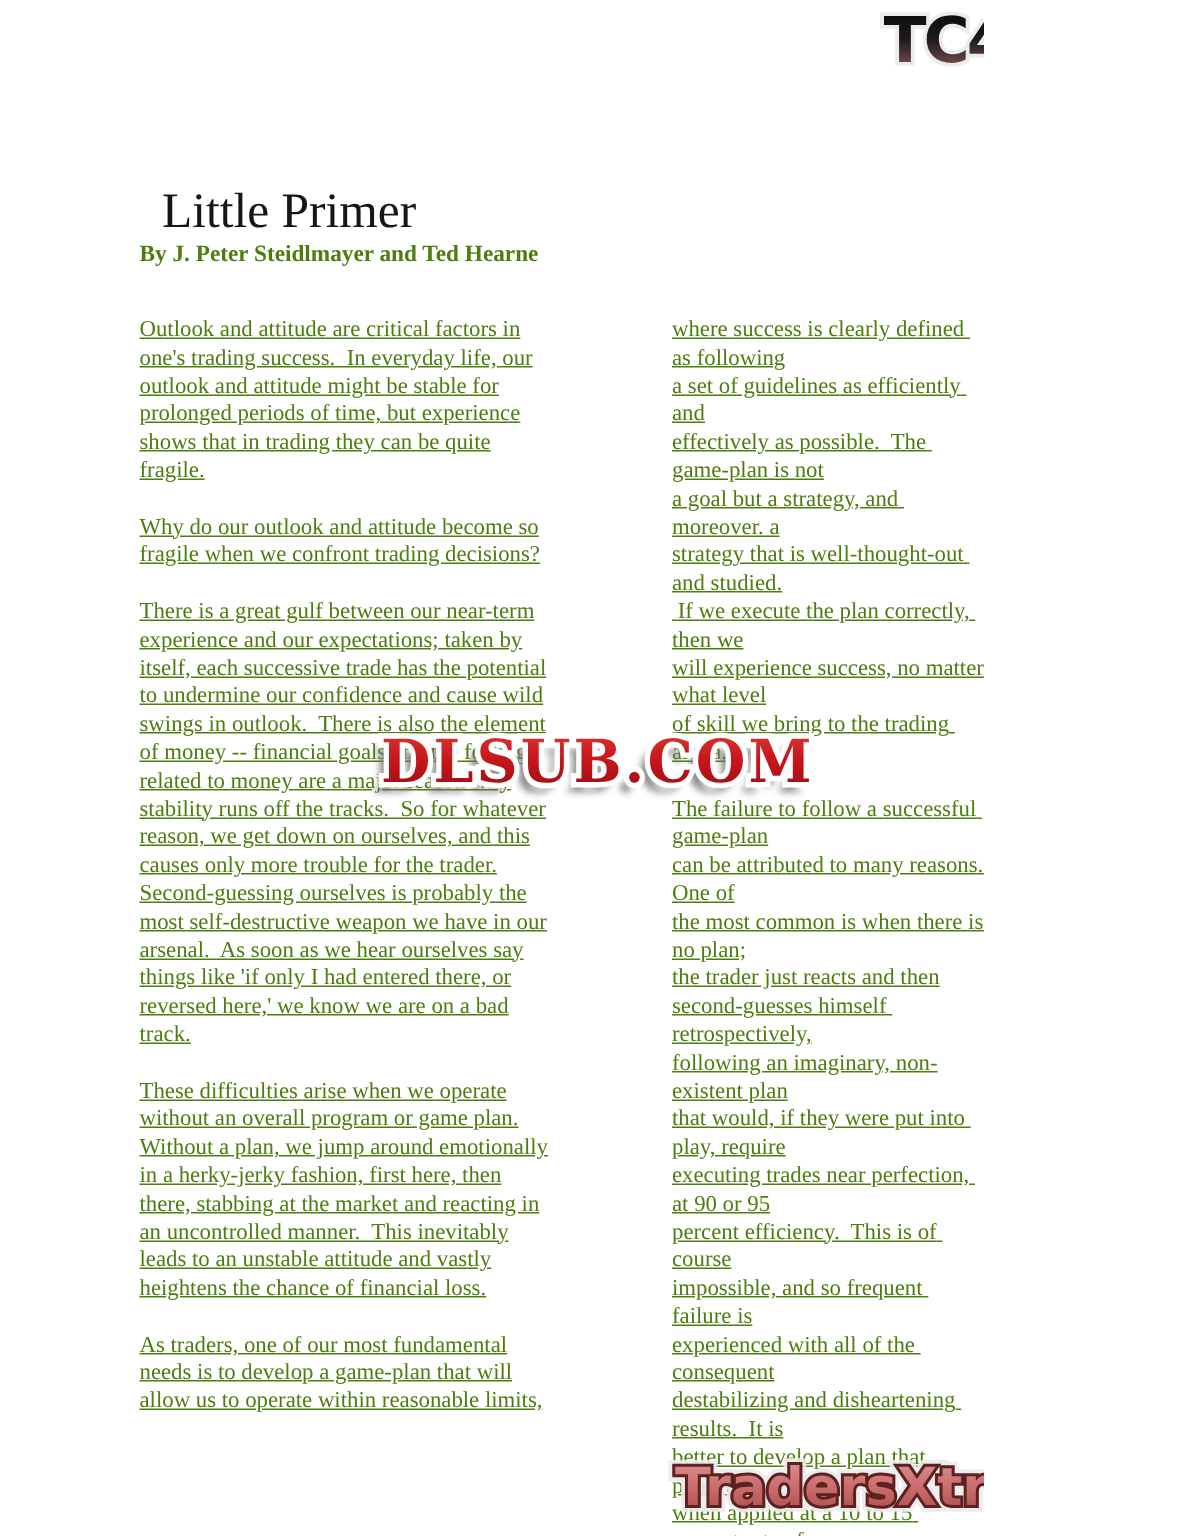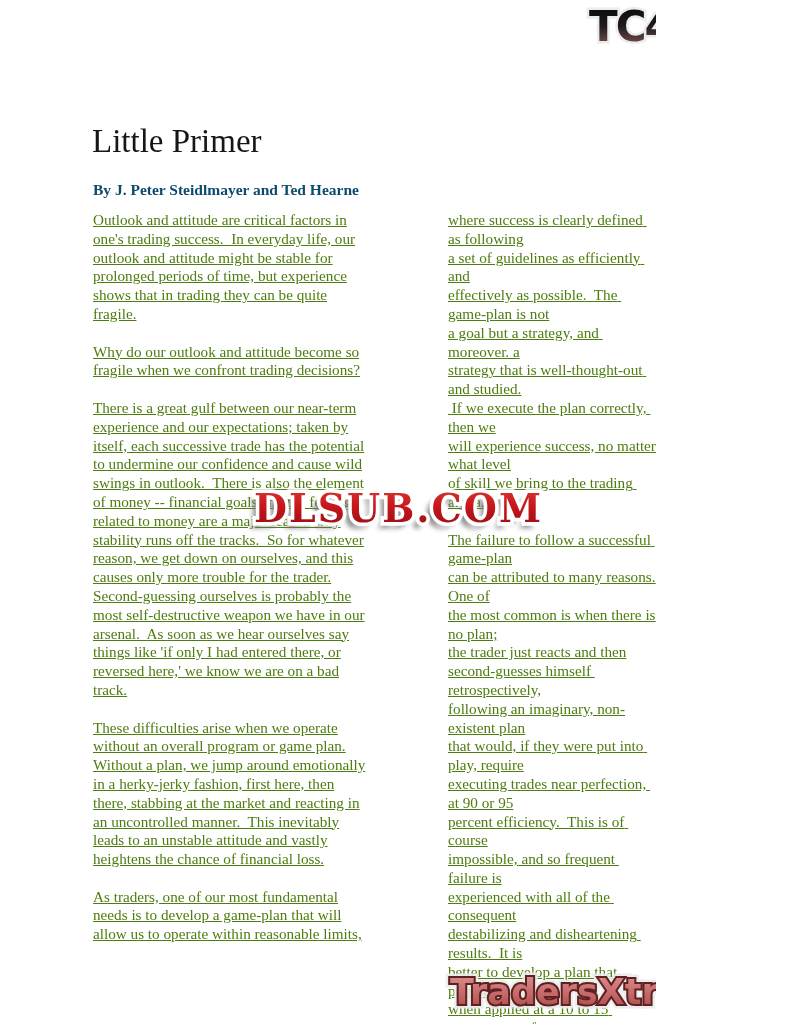--- a/index.html
+++ b/index.html
@@ -9,23 +9,23 @@
   
   .tc4s{position:absolute;left:589px;top:2px;height:54px;}
   .tc4s .layer{position:absolute;left:0;top:0;white-space:nowrap;
         font-family:"DejaVu Sans",sans-serif;font-weight:bold;
         font-size:42px;letter-spacing:-2px;line-height:50px;}
   .tc4s-glow{color:transparent;-webkit-text-stroke:5px #dcdcdc;opacity:.55;}
   .tc4s-fill{background:linear-gradient(180deg,#0f0f0f 18%,#1d1a1a 48%,#6d4a4a 82%,#94686a 100%);
         -webkit-background-clip:text;background-clip:text;color:transparent;}
 
   
-  .title{position:absolute;left:92px;top:122px;margin:0;font-weight:normal;
+  .title{position:absolute;left:108px;top:122px;margin:0;font-weight:normal;
         font-size:33px;line-height:38px;color:#161616;}
-  .byline{position:absolute;left:93px;top:161px;font-size:15.5px;font-weight:bold;color:#0c4a6e;margin-top:20px;}
+  .byline{position:absolute;left:93px;top:161px;font-size:15.5px;font-weight:bold;color:#4d7c0f;}
   .col{position:absolute;top:211px;white-space:pre-wrap;
         font-size:15.2px;line-height:18.8px;color:#4d7c0f;text-decoration:underline;}
   .col-left{left:93px;}
   .col-right{left:412px;margin-left:36px;}
 
   
   .dlsub{position:absolute;left:254px;top:484px;height:52px;}
   .dlsub .layer{position:absolute;left:0;top:0;white-space:nowrap;
         font-family:"DejaVu Serif",serif;font-weight:bold;
         font-size:38px;line-height:48px;letter-spacing:2px;transform:scaleY(1.04);}

